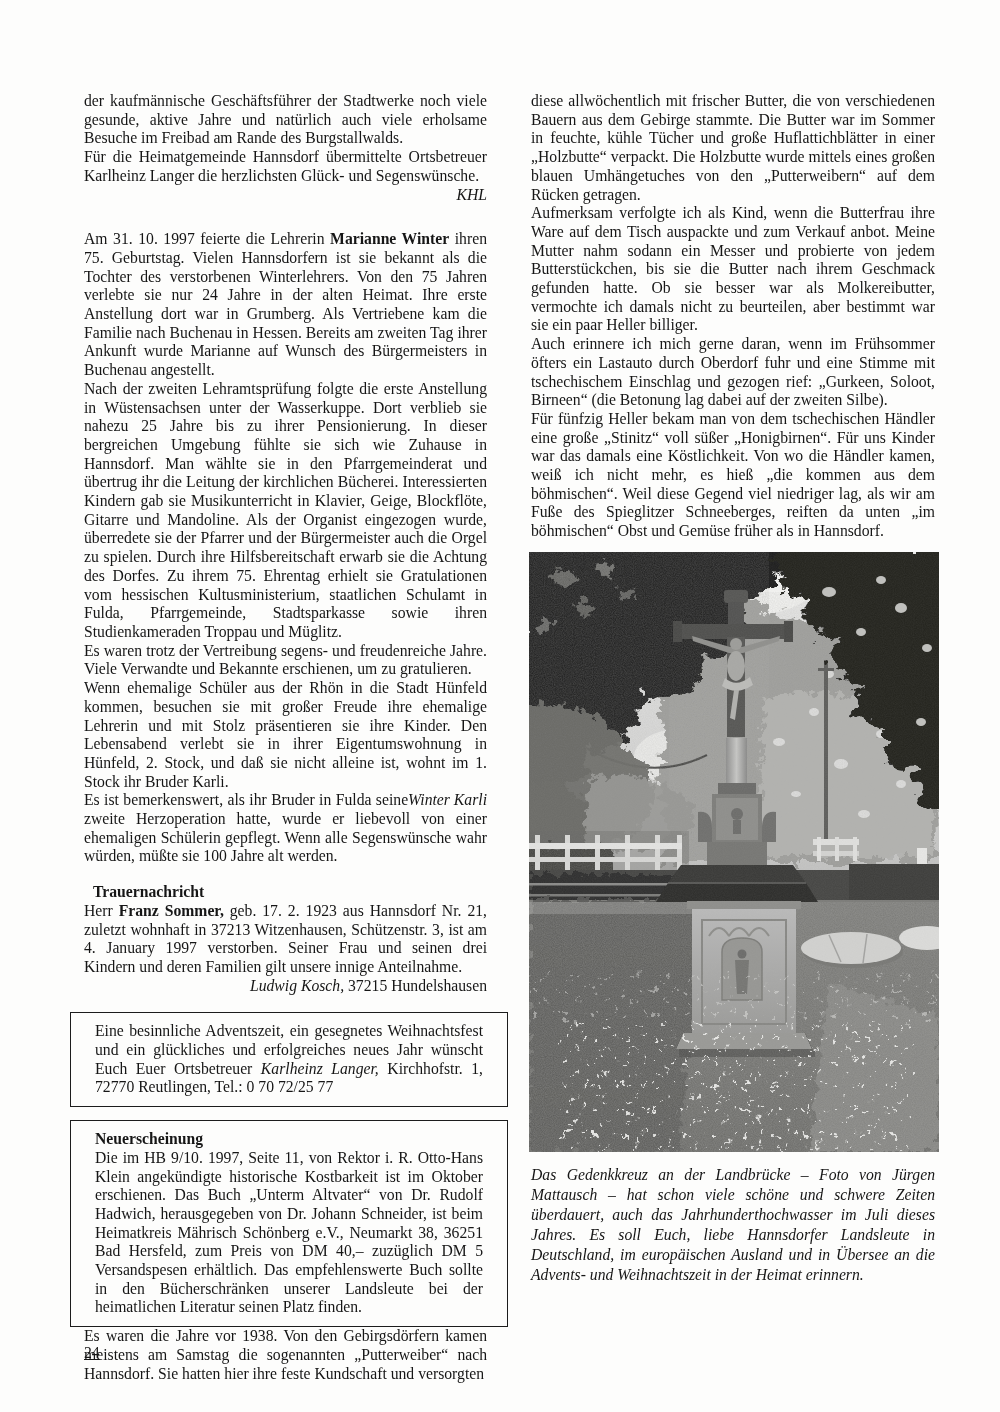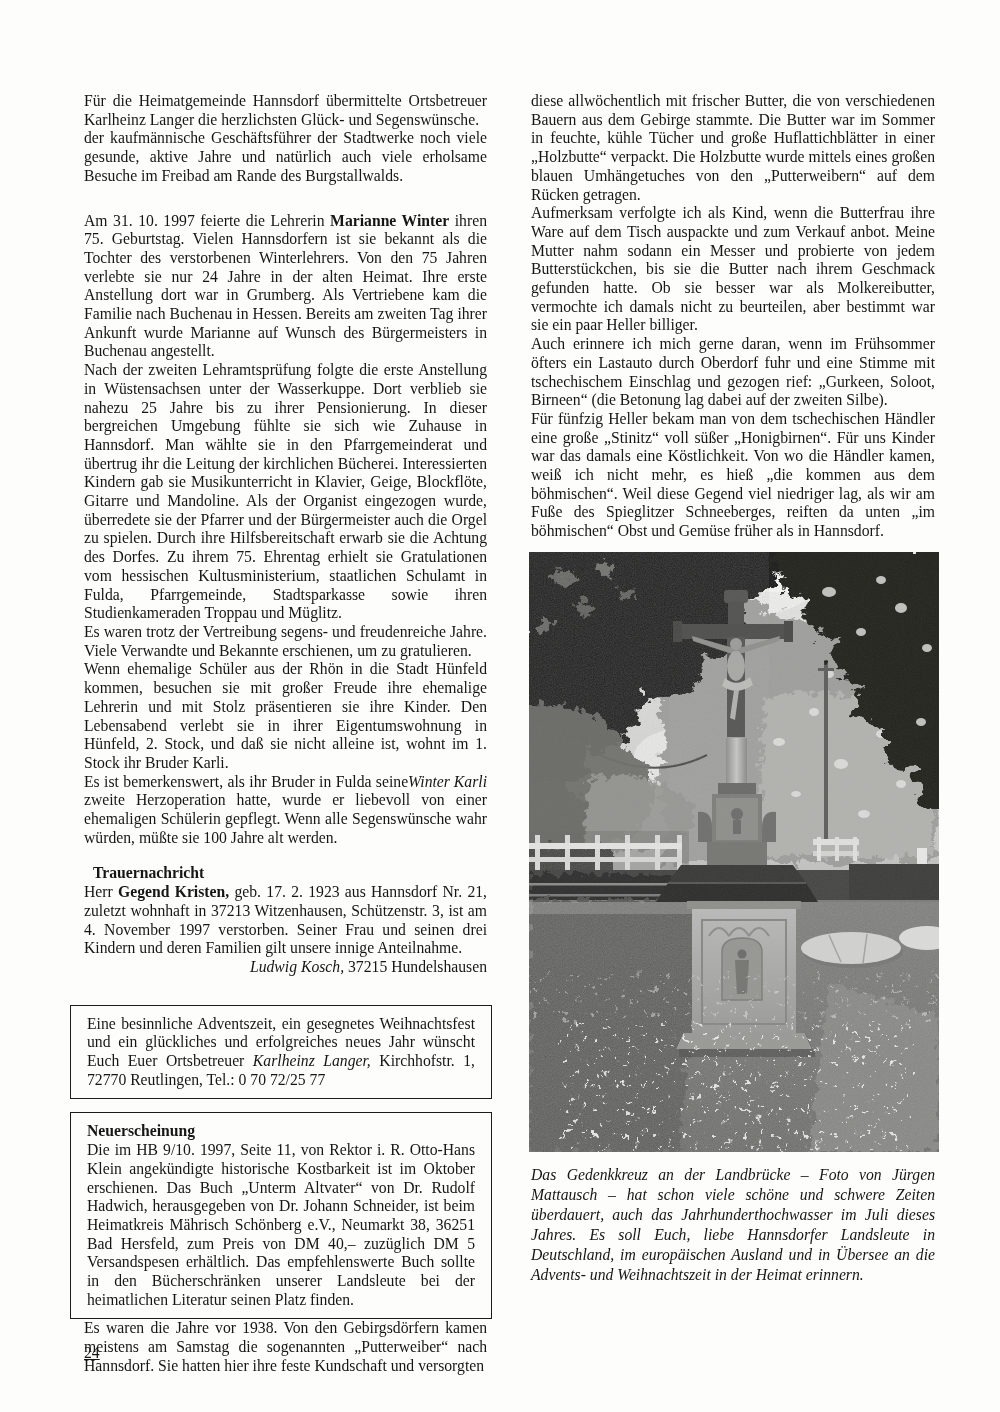--- a/index.html
+++ b/index.html
@@ -19,48 +19,49 @@
   p{margin:0;text-align:justify;font-size:15.7px;line-height:18.7px;hyphens:auto;}
   .gap-top{margin-top:26px;}
   .right-italic{text-align:right;font-style:italic;}
   .sig-float{float:right;font-style:italic;}
   .sig-line{text-align:right;}
   .sig-line .it{font-style:italic;}
   h3{font-size:15.7px;line-height:18.7px;margin:17px 9px 0;font-weight:bold;}
   h2{font-size:21.5px;line-height:25px;text-align:center;margin:20px 0 5px;font-weight:bold;}
   .note-box{
     border:1.5px solid #1c1c1c;
-    width:388px;padding:9px 16px;margin:28px 0 0 -14px;
+    width:388px;padding:9px 24px;margin:17px 0 0 -14px;
   }
   .note-box + .note-box{margin-top:13px;}
   .note-box .bold{font-weight:bold;text-align:left;}
   .photo{
     width:410px;height:600px;margin:11px 0 0 -2px;
     background:#cfcfcf;overflow:hidden;
   }
   .caption{font-style:italic;margin-top:13px;line-height:20px;}
   .pagenum{position:absolute;left:84px;top:1344px;font-size:15.7px;text-decoration:underline;}
 </style>
 </head>
 <body>
 
 <div class="page">
 
   <div class="col col-left">
+    <p>der kaufmännische Geschäftsführer der Stadtwerke noch viele gesunde, aktive Jahre und natürlich auch viele erholsame Besuche im Freibad am Rande des Burgstallwalds.</p>
     <p>Für die Heimatgemeinde Hannsdorf übermittelte Ortsbetreuer Karlheinz Langer die herzlichsten Glück- und Segenswünsche.</p>
-    <p>der kaufmännische Geschäftsführer der Stadtwerke noch viele gesunde, aktive Jahre und natürlich auch viele erholsame Besuche im Freibad am Rande des Burgstallwalds.</p>
+    <p class="right-italic">KHL</p>
 
     <p class="gap-top"><span>Am 31. 10. 1997 feierte die Lehrerin </span><b>Marianne Winter</b><span> ihren 75. Geburtstag. Vielen Hannsdorfern ist sie bekannt als die Tochter des verstorbenen Winterlehrers. Von den 75 Jahren verlebte sie nur 24 Jahre in der alten Heimat. Ihre erste Anstellung dort war in Grumberg. Als Vertriebene kam die Familie nach Buchenau in Hessen. Bereits am zweiten Tag ihrer Ankunft wurde Marianne auf Wunsch des Bürgermeisters in Buchenau angestellt.</span></p>
     <p>Nach der zweiten Lehramtsprüfung folgte die erste Anstellung in Wüstensachsen unter der Wasserkuppe. Dort verblieb sie nahezu 25 Jahre bis zu ihrer Pensionierung. In dieser bergreichen Umgebung fühlte sie sich wie Zuhause in Hannsdorf. Man wählte sie in den Pfarrgemeinderat und übertrug ihr die Leitung der kirchlichen Bücherei. Interessierten Kindern gab sie Musikunterricht in Klavier, Geige, Blockflöte, Gitarre und Mandoline. Als der Organist eingezogen wurde, überredete sie der Pfarrer und der Bürgermeister auch die Orgel zu spielen. Durch ihre Hilfsbereitschaft erwarb sie die Achtung des Dorfes. Zu ihrem 75. Ehrentag erhielt sie Gratulationen vom hessischen Kultusministerium, staatlichen Schulamt in Fulda, Pfarrgemeinde, Stadtsparkasse sowie ihren Studienkameraden Troppau und Müglitz.</p>
     <p>Es waren trotz der Vertreibung segens- und freudenreiche Jahre. Viele Verwandte und Bekannte erschienen, um zu gratulieren.</p>
     <p>Wenn ehemalige Schüler aus der Rhön in die Stadt Hünfeld kommen, besuchen sie mit großer Freude ihre ehemalige Lehrerin und mit Stolz präsentieren sie ihre Kinder. Den Lebensabend verlebt sie in ihrer Eigentumswohnung in Hünfeld, 2. Stock, und daß sie nicht alleine ist, wohnt im 1. Stock ihr Bruder Karli.</p>
     <p><span class="sig-float">Winter Karli</span><span>Es ist bemerkenswert, als ihr Bruder in Fulda seine zweite Herzoperation hatte, wurde er liebevoll von einer ehemaligen Schülerin gepflegt. Wenn alle Segenswünsche wahr würden, müßte sie 100 Jahre alt werden.</span></p>
 
     <h3>Trauernachricht</h3>
-    <p><span>Herr </span><b>Gegend Kristen,</b><span> geb. 17. 2. 1923 aus Hannsdorf Nr. 21, zuletzt wohnhaft in 37213 Witzenhausen, Schützenstr. 3, ist am 4. November 1997 verstorben. Seiner Frau und seinen drei Kindern und deren Familien gilt unsere innige Anteilnahme.</span></p>
+    <p><span>Herr </span><b>Franz Sommer,</b><span> geb. 17. 2. 1923 aus Hannsdorf Nr. 21, zuletzt wohnhaft in 37213 Witzenhausen, Schützenstr. 3, ist am 4. January 1997 verstorben. Seiner Frau und seinen drei Kindern und deren Familien gilt unsere innige Anteilnahme.</span></p>
     <p class="sig-line"><span class="it">Ludwig Kosch,</span><span> 37215 Hundelshausen</span></p>
 
     <div class="note-box">
       <p><span>Eine besinnliche Adventszeit, ein gesegnetes Weihnachtsfest und ein glückliches und erfolgreiches neues Jahr wünscht Euch Euer Ortsbetreuer </span><i>Karlheinz Langer,</i><span> Kirchhofstr. 1, 72770 Reutlingen, Tel.: 0 70 72/25 77</span></p>
     </div>
 
     <div class="note-box">
       <p class="bold">Neuerscheinung</p>
       <p>Die im HB 9/10. 1997, Seite 11, von Rektor i. R. Otto-Hans Klein angekündigte historische Kostbarkeit ist im Oktober erschienen. Das Buch „Unterm Altvater“ von Dr. Rudolf Hadwich, herausgegeben von Dr. Johann Schneider, ist beim Heimatkreis Mährisch Schönberg e.V., Neumarkt 38, 36251 Bad Hersfeld, zum Preis von DM 40,– zuzüglich DM 5 Versandspesen erhältlich. Das empfehlenswerte Buch sollte in den Bücherschränken unserer Landsleute bei der heimatlichen Literatur seinen Platz finden.</p>
     </div>

